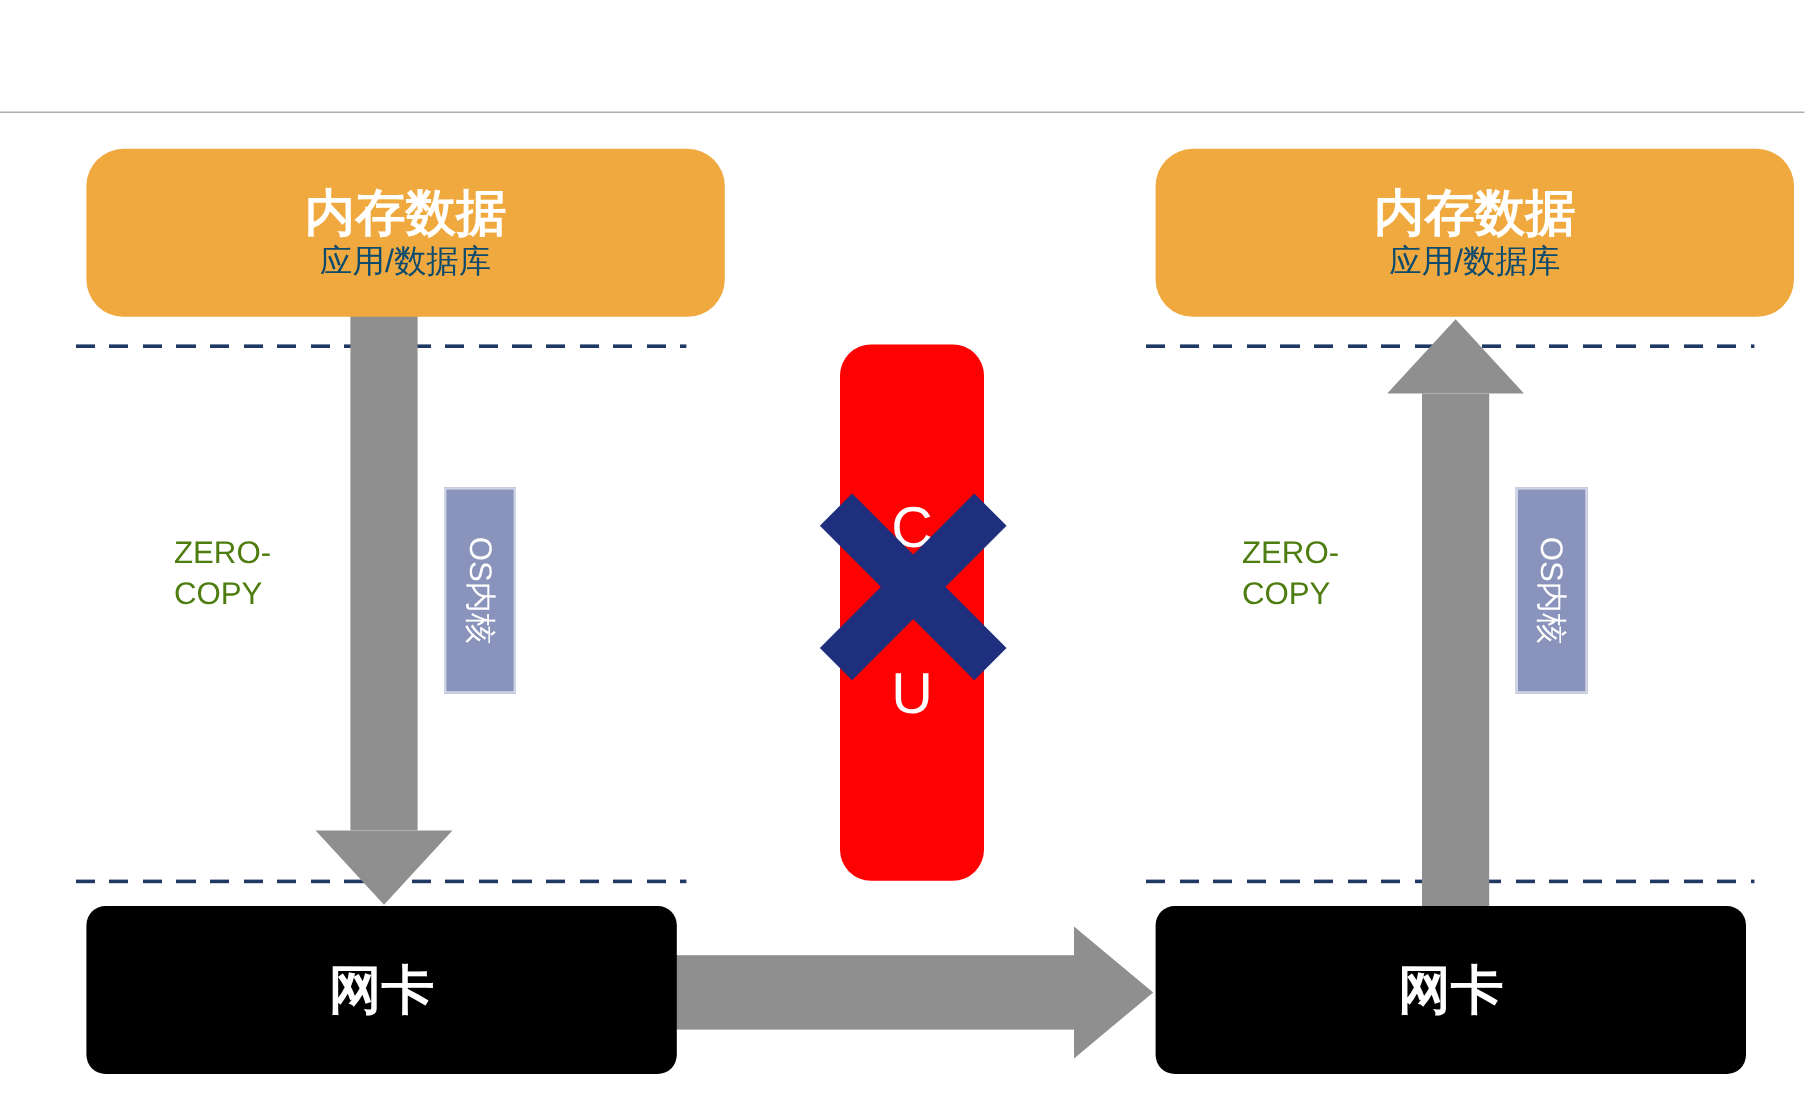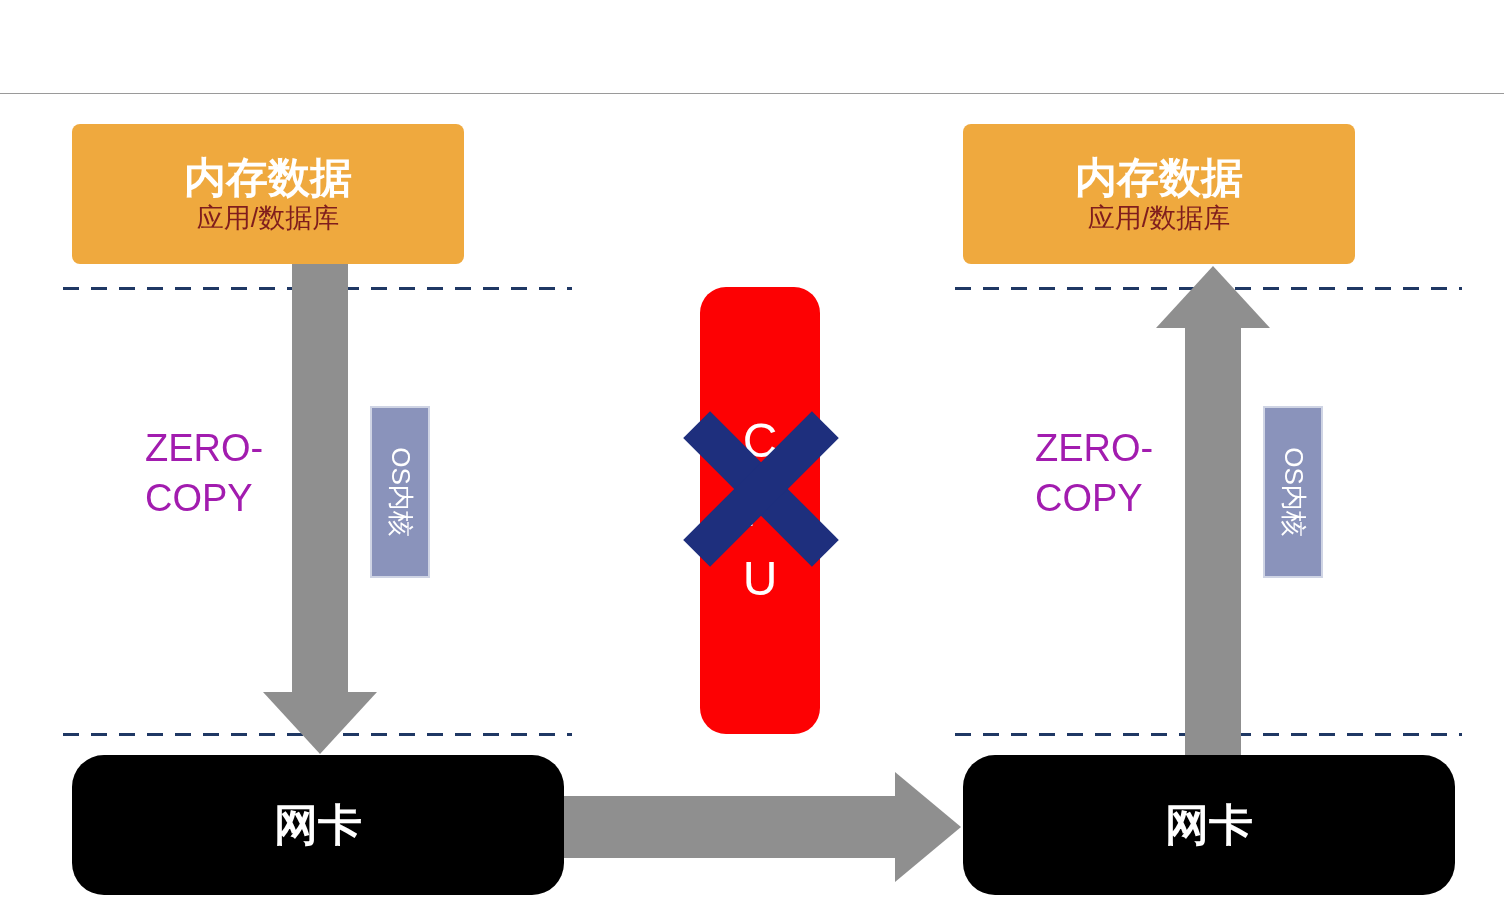--- a/index.html
+++ b/index.html
@@ -32,40 +32,40 @@
     left: 0;
     top: 93px;
     width: 1504px;
     height: 1px;
     background: #9a9a9a;
   }
 
   
   .mem-box {
     position: absolute;
-    width: 392px;
+    width: 532px;
     height: 140px;
     background: #efa93e;
-    border-radius: 8px;
+    border-radius: 31px;
     display: flex;
     flex-direction: column;
     align-items: center;
     justify-content: center;
     z-index: 4;
   }
   .mem-left  { left: 72px;  top: 124px; }
   .mem-right { left: 963px; top: 124px; }
   .mem-title {
     color: #ffffff;
     font-size: 42px;
     font-weight: 700;
     line-height: 1.15;
   }
   .mem-sub {
-    color: #7f1d1d;
+    color: #0c4a6e;
     font-size: 27px;
     font-weight: 500;
     line-height: 1.15;
   }
 
   
   .dash {
     position: absolute;
     height: 3px;
     background: repeating-linear-gradient(90deg, #1f3864 0 16px, transparent 16px 28px);
@@ -121,25 +121,26 @@
   .h-arrow .head-right {
     width: 0; height: 0;
     border-top: 55px solid transparent;
     border-bottom: 55px solid transparent;
     border-left: 66px solid #8f8f8f;
   }
 
   
   .zc {
     position: absolute;
-    font-size: 38px;
-    color: #a21caf;
+    font-size: 26px;
+    color: #4d7c0f;
     line-height: 1.32;
     white-space: pre-line;
     z-index: 3;
+    margin-top: 20px;
   }
   .zc-left  { left: 145px;  top: 423px; }
   .zc-right { left: 1035px; top: 423px; }
 
   
   .os-box {
     position: absolute;
     width: 60px;
     height: 172px;
     background: #8a93bb;
@@ -159,21 +160,21 @@
     font-size: 26px;
     font-weight: 500;
   }
 
   
   .nic-box {
     position: absolute;
     width: 492px;
     height: 140px;
     background: #000000;
-    border-radius: 32px;
+    border-radius: 16px;
     display: flex;
     align-items: center;
     justify-content: center;
     z-index: 4;
   }
   .nic-left  { left: 72px;  top: 755px; }
   .nic-right { left: 963px; top: 755px; }
   .nic-label {
     color: #ffffff;
     font-size: 44px;

